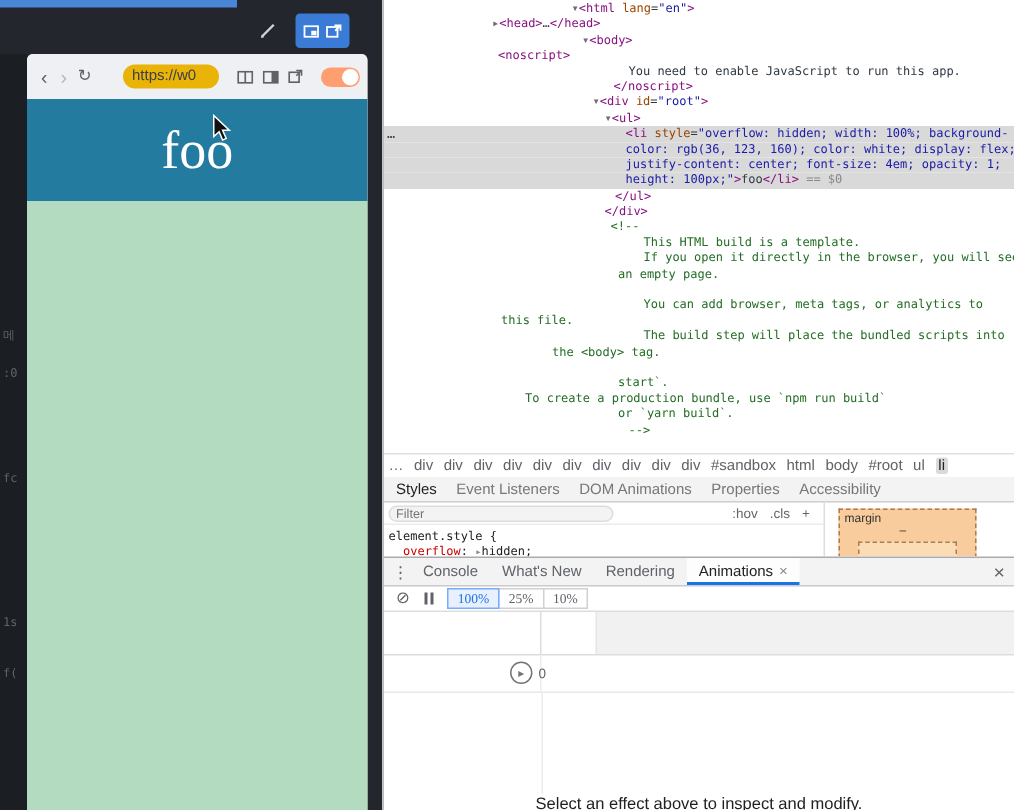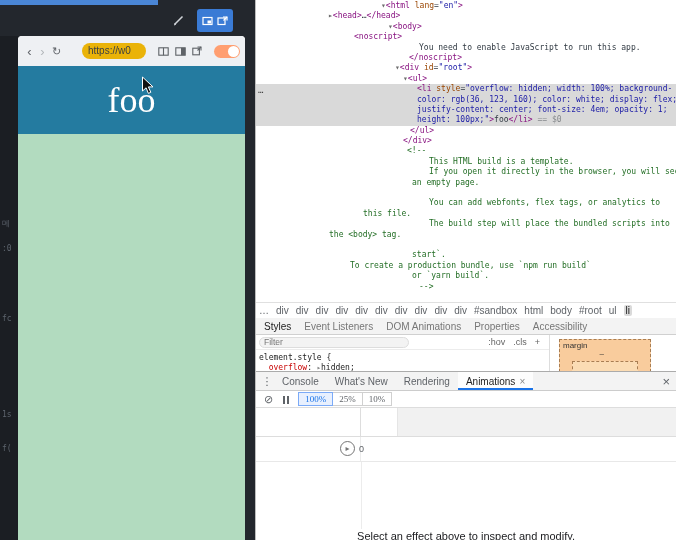--- a/index.html
+++ b/index.html
@@ -187,40 +187,40 @@
       </svg>
     </div>
   </div>
 
   <div class="devtools">
 
     <div class="tree">
         <div class="tree-line" style="padding-left: 125px;"><span class="c-ar">▾</span><span class="c-tg">&lt;html</span><span class="c-tx"> </span><span class="c-at">lang</span><span class="c-tx">=</span><span class="c-av">"en"</span><span class="c-tg">&gt;</span></div>
         <div class="tree-line" style="padding-left: 72px;"><span class="c-ar">▸</span><span class="c-tg">&lt;head&gt;</span><span class="c-tx">…</span><span class="c-tg">&lt;/head&gt;</span></div>
         <div class="tree-line" style="padding-left: 132px;"><span class="c-ar">▾</span><span class="c-tg">&lt;body&gt;</span></div>
-        <div class="tree-line" style="padding-left: 98px;"><span class="c-tg">&lt;noscript&gt;</span></div>
+        <div class="tree-line" style="padding-left: 76px;"><span class="c-tg">&lt;noscript&gt;</span></div>
         <div class="tree-line" style="padding-left: 163px;"><span class="c-tx">You need to enable JavaScript to run this app.</span></div>
         <div class="tree-line" style="padding-left: 153px;"><span class="c-tg">&lt;/noscript&gt;</span></div>
         <div class="tree-line" style="padding-left: 139px;"><span class="c-ar">▾</span><span class="c-tg">&lt;div</span><span class="c-tx"> </span><span class="c-at">id</span><span class="c-tx">=</span><span class="c-av">"root"</span><span class="c-tg">&gt;</span></div>
         <div class="tree-line" style="padding-left: 147px;"><span class="c-ar">▾</span><span class="c-tg">&lt;ul&gt;</span></div>
         <div class="tree-line sel" style="padding-left: 161px;"><span class="c-tg">&lt;li</span><span class="c-tx"> </span><span class="c-at">style</span><span class="c-tx">=</span><span class="c-av">"overflow: hidden; width: 100%; background-</span></div>
         <div class="tree-line sel" style="padding-left: 161px;"><span class="c-av">color: rgb(36, 123, 160); color: white; display: flex;</span></div>
         <div class="tree-line sel" style="padding-left: 161px;"><span class="c-av">justify-content: center; font-size: 4em; opacity: 1;</span></div>
         <div class="tree-line sel" style="padding-left: 161px;"><span class="c-av">height: 100px;"</span><span class="c-tg">&gt;</span><span class="c-tx">foo</span><span class="c-tg">&lt;/li&gt;</span><span class="c-mt"> == $0</span></div>
         <div class="tree-line" style="padding-left: 154px;"><span class="c-tg">&lt;/ul&gt;</span></div>
         <div class="tree-line" style="padding-left: 147px;"><span class="c-tg">&lt;/div&gt;</span></div>
         <div class="tree-line" style="padding-left: 151px;"><span class="c-cm">&lt;!--</span></div>
         <div class="tree-line" style="padding-left: 173px;"><span class="c-cm">This HTML build is a template.</span></div>
         <div class="tree-line" style="padding-left: 173px;"><span class="c-cm">If you open it directly in the browser, you will see</span></div>
         <div class="tree-line" style="padding-left: 156px;"><span class="c-cm">an empty page.</span></div>
         <div class="tree-line" style="padding-left: 156px;">&nbsp;</div>
-        <div class="tree-line" style="padding-left: 173px;"><span class="c-cm">You can add webfonts, flex tags, or analytics to</span></div>
-        <div class="tree-line" style="padding-left: 107px;"><span class="c-cm">this file.</span></div>
+        <div class="tree-line" style="padding-left: 173px;"><span class="c-cm">You can add browser, meta tags, or analytics to</span></div>
+        <div class="tree-line" style="padding-left: 78px;"><span class="c-cm">this file.</span></div>
         <div class="tree-line" style="padding-left: 173px;"><span class="c-cm">The build step will place the bundled scripts into</span></div>
-        <div class="tree-line" style="padding-left: 73px;"><span class="c-cm">the &lt;body&gt; tag.</span></div>
+        <div class="tree-line" style="padding-left: 112px;"><span class="c-cm">the &lt;body&gt; tag.</span></div>
         <div class="tree-line" style="padding-left: 156px;">&nbsp;</div>
         <div class="tree-line" style="padding-left: 156px;"><span class="c-cm">start`.</span></div>
         <div class="tree-line" style="padding-left: 94px;"><span class="c-cm">To create a production bundle, use `npm run build`</span></div>
         <div class="tree-line" style="padding-left: 156px;"><span class="c-cm">or `yarn build`.</span></div>
         <div class="tree-line" style="padding-left: 163px;"><span class="c-cm">--&gt;</span></div>
       </div>
     <div class="overflow-ellipsis">…</div>
 
     <div class="crumbs">
         <span class="crumb">…</span>

